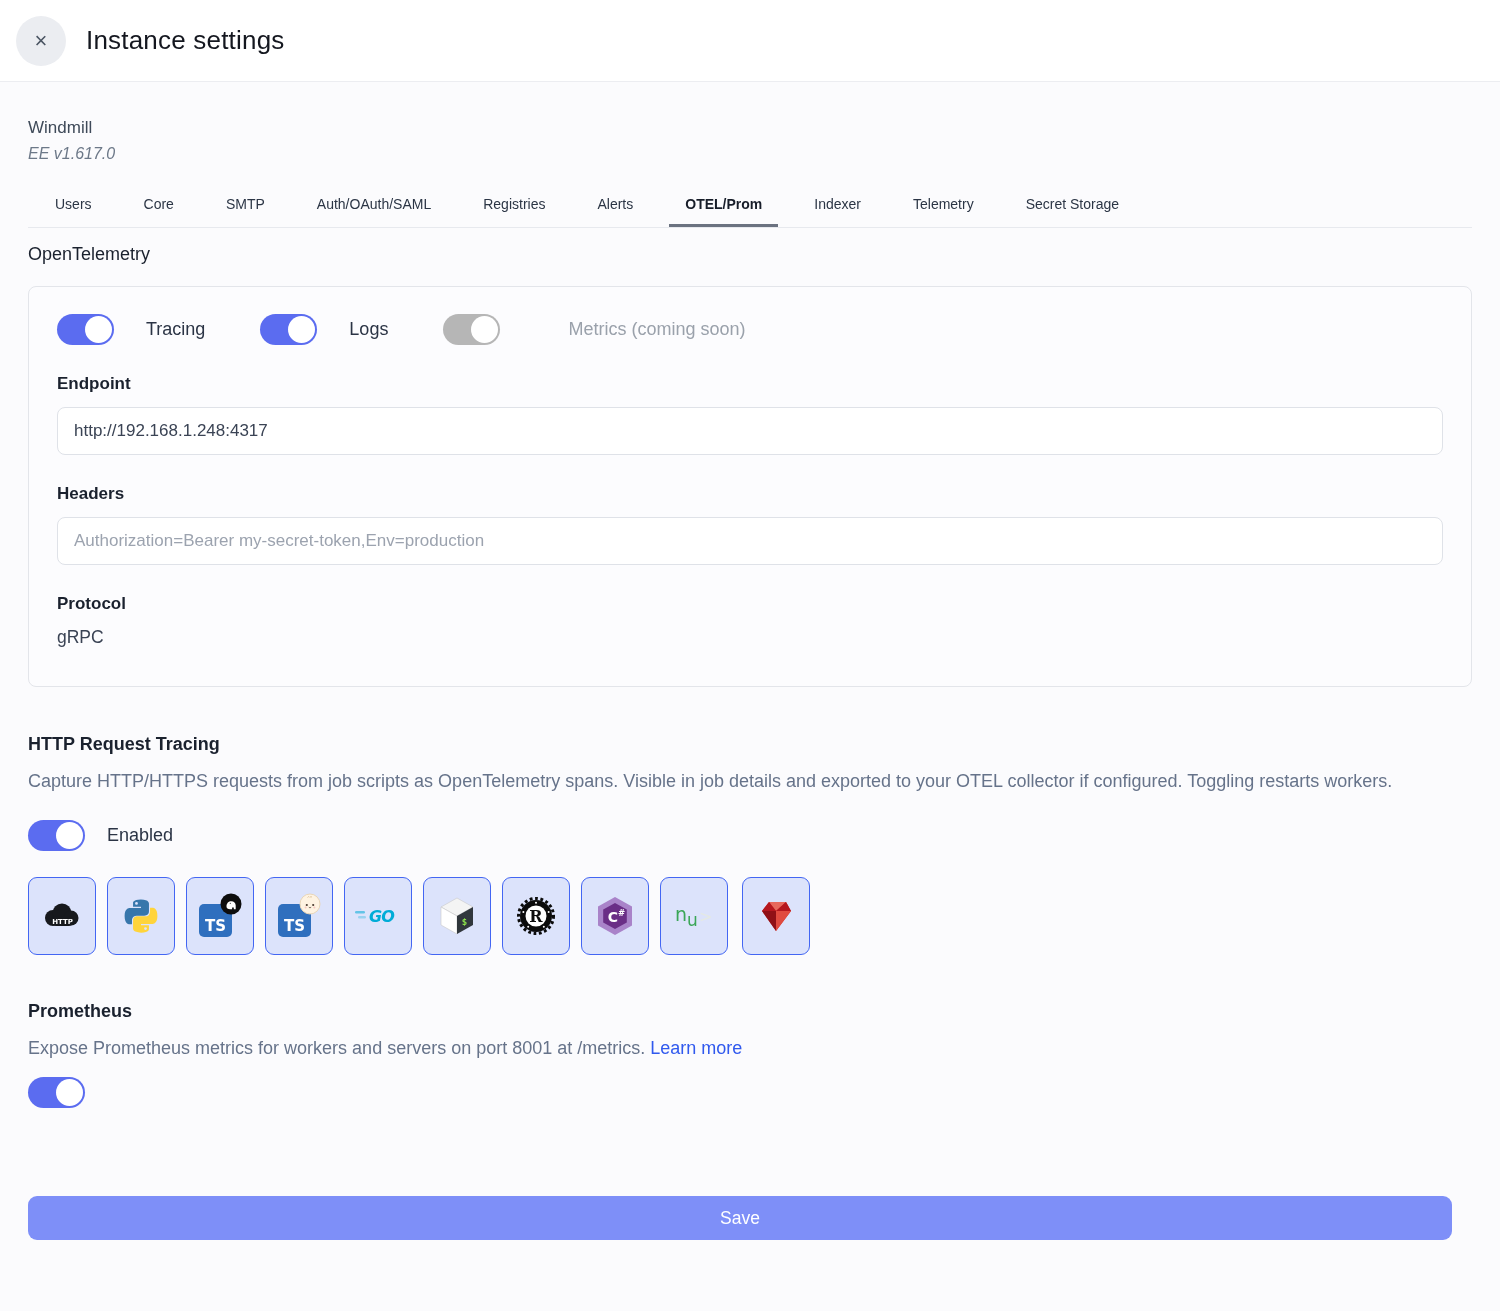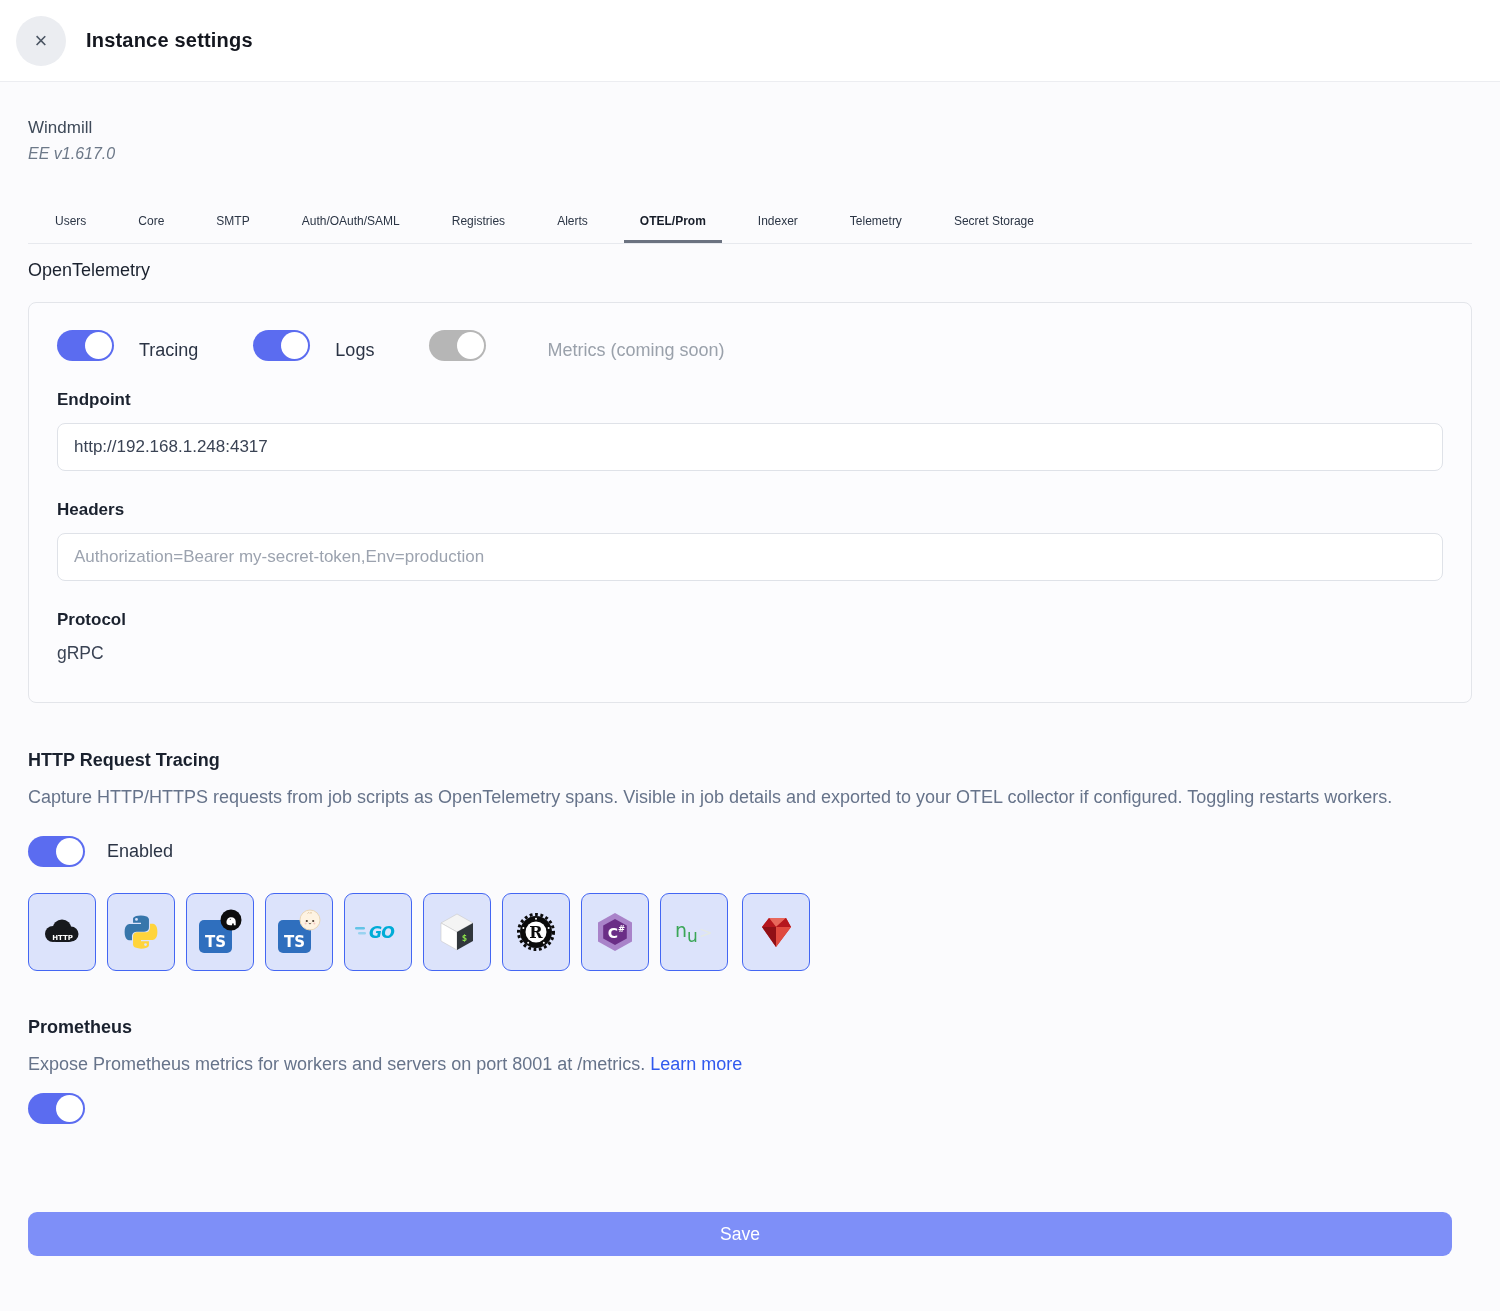--- a/index.html
+++ b/index.html
@@ -13,50 +13,50 @@
   
   .header {
     height:82px; background:#fff; border-bottom:1px solid #ecedf1;
     display:flex; align-items:center; gap:20px; padding:0 16px;
   }
   .close-btn {
     width:50px; height:50px; border-radius:50%; background:#ebedf1;
     display:flex; align-items:center; justify-content:center;
     font-size:22px; color:#4b5563; cursor:pointer; border:none; flex:none;
   }
-  .page-title { font-size:20px; font-weight:700; color:#14171f; letter-spacing:.2px; }
+  .page-title { font-size:26px; font-weight:400; color:#14171f; letter-spacing:.2px; }
 
   .main { padding:0 28px; }
 
   
   .app-name { margin-top:36px; font-size:17px; color:#3f4a59; }
   .app-version { margin-top:7px; font-size:16px; color:#6c7888;font-style:italic; }
 
   
   .tabs {
     display:flex; gap:52px; margin-top:33px; padding-left:27px;
     border-bottom:1px solid #e7e9ee;
   }
-  .tab { font-size:12px; color:#2b3545; padding-bottom:15px; cursor:pointer; white-space:nowrap;margin-top:18px; }
+  .tab { font-size:14px; color:#2b3545; padding-bottom:15px; cursor:pointer; white-space:nowrap; }
   .tab.active {
     font-weight:700; color:#171d29;
     padding-left:16px; padding-right:16px; margin-left:-16px; margin-right:-16px;
     box-shadow: inset 0 -3px 0 #6b7280;
   }
 
   
   .section-title { margin-top:16px; font-size:18px; font-weight:400; color:#1a212e; }
 
   .panel {
     margin-top:21px; border:1px solid #e3e5ea; border-radius:8px;
     padding:27px 28px 38px 28px; background:#fcfcfe;
   }
 
   .toggles-row { display:flex; align-items:center; }
-  .toggle-item { display:flex; align-items:flex-end; gap:25px; margin-right:55px; }
+  .toggle-item { display:flex; align-items:center; gap:32px; margin-right:55px; }
 
   .toggle {
     width:57px; height:31px; border-radius:17px; background:#5b6cf0;
     position:relative; cursor:pointer; flex:none;
   }
   .toggle .knob {
     position:absolute; top:2px; right:2.5px; width:27px; height:27px;
     border-radius:50%; background:#fff;
   }
   .toggle.disabled { background:#b6b6b6; cursor:default; }

